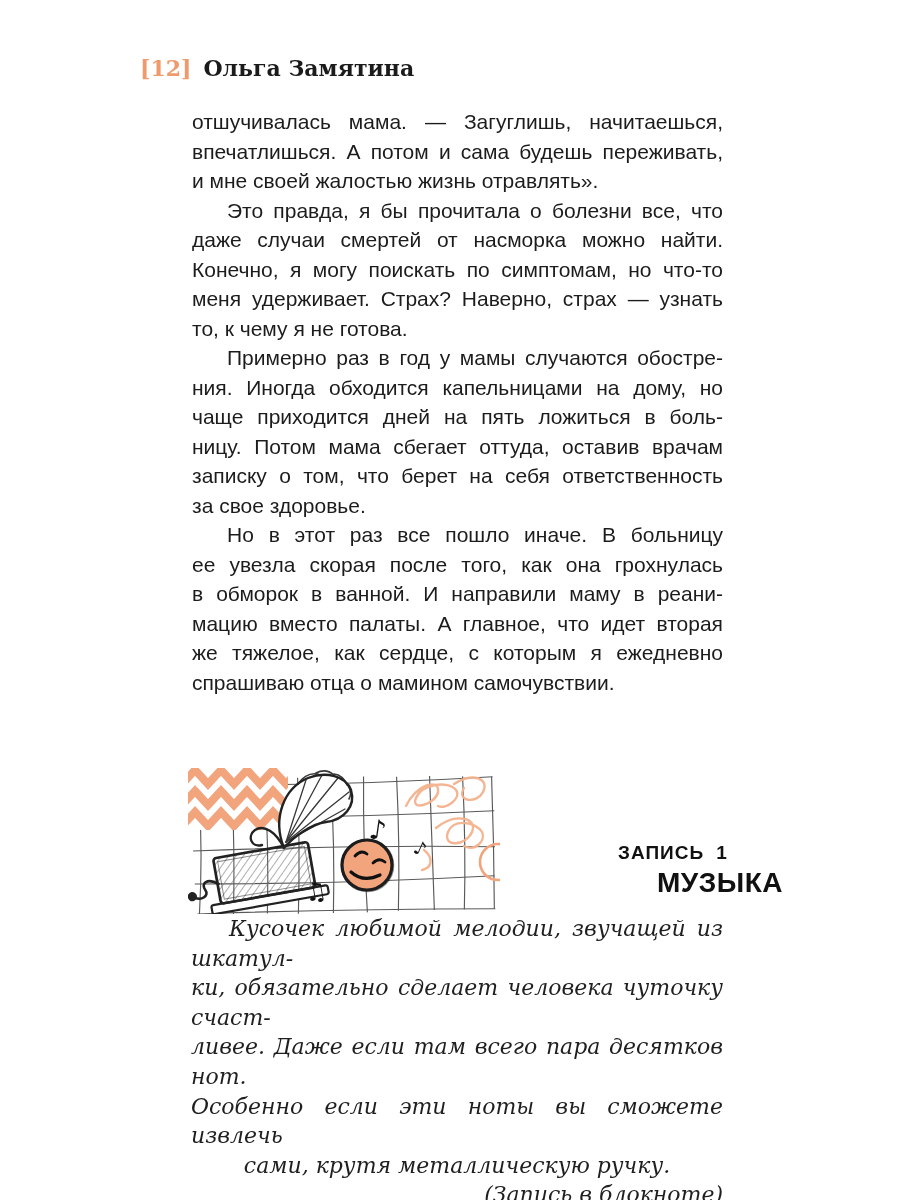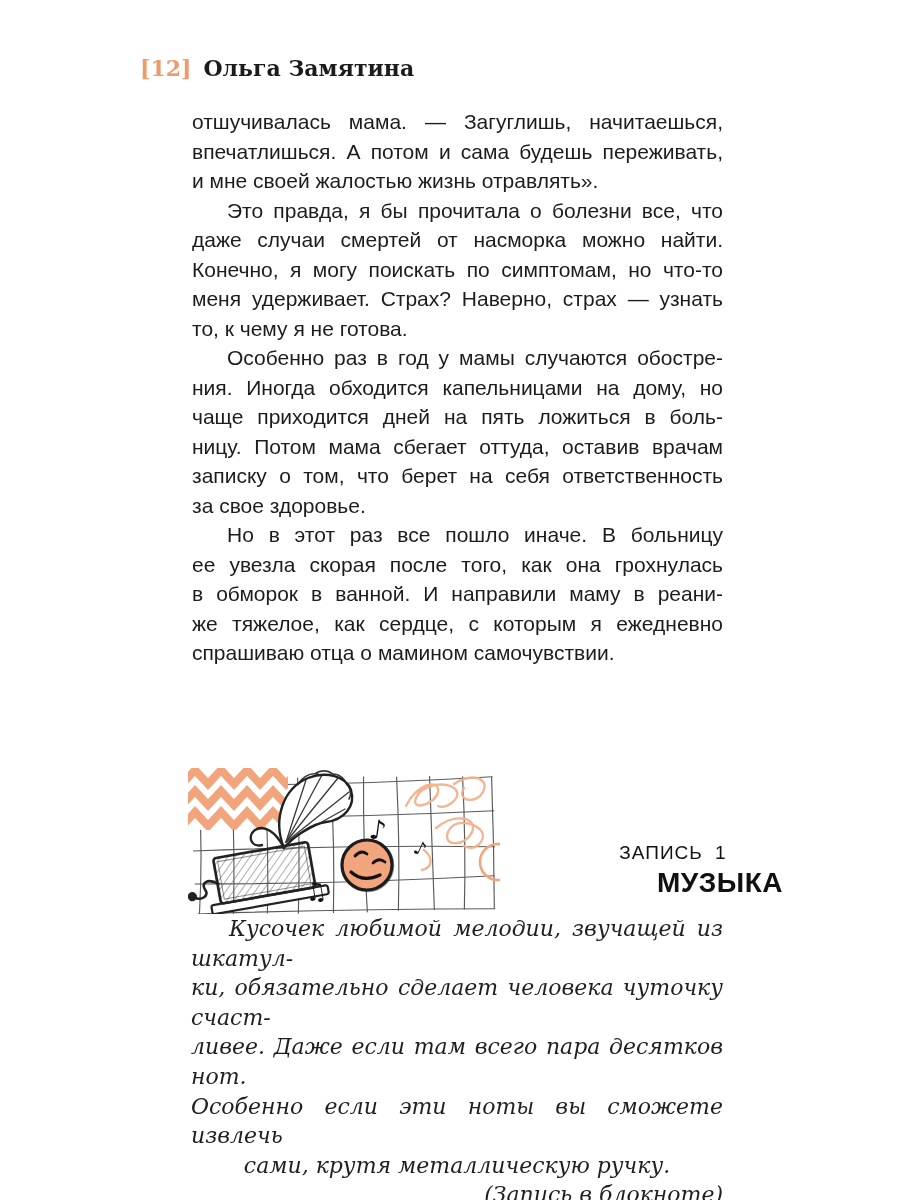--- a/index.html
+++ b/index.html
@@ -17,21 +17,21 @@
         font-size:21px;line-height:29.5px;color:#1c1c1c;}
   .bline{text-align:left;}
   .bline.just{text-align:justify;text-align-last:justify;}
   .bline.ind{text-indent:35px;}
 
   
   .figure{position:absolute;left:188px;top:766px;width:312px;height:148px;}
 
   
   .section-heading{position:absolute;left:563px;top:842px;width:220px;text-align:center;color:#111;}
-  .section-label{font-size:19px;font-weight:normal;letter-spacing:1px;word-spacing:6px;}
+  .section-label{font-size:19px;font-weight:bold;letter-spacing:1px;word-spacing:6px;}
   .section-title{font-size:28px;font-weight:bold;margin-top:3px;letter-spacing:0.5px;text-align:right;}
 
   
   .note{position:absolute;left:191px;top:914px;width:532px;
         font-family:"DejaVu Serif",serif;font-style:italic;
         font-size:22px;line-height:29.6px;color:#1f1f1f;}
   .nline.aj{text-align:justify;text-align-last:justify;}
   .nline.al{text-align:center;}
   .nline.ar{text-align:right;}
   .nline.ind{text-indent:38px;}
@@ -47,29 +47,30 @@
 
   <div class="body">
       <div class="bline just">отшучивалась мама. — Загуглишь, начитаешься,</div>
       <div class="bline just">впечатлишься. А потом и сама будешь переживать,</div>
       <div class="bline">и мне своей жалостью жизнь отравлять».</div>
       <div class="bline just ind">Это правда, я бы прочитала о болезни все, что</div>
       <div class="bline just">даже случаи смертей от насморка можно найти.</div>
       <div class="bline just">Конечно, я могу поискать по симптомам, но что-то</div>
       <div class="bline just">меня удерживает. Страх? Наверно, страх — узнать</div>
       <div class="bline">то, к чему я не готова.</div>
-      <div class="bline just ind">Особенно раз в год у мамы случаются обостре-</div>
+      <div class="bline just ind">Примерно раз в год у мамы случаются обостре-</div>
       <div class="bline just">ния. Иногда обходится капельницами на дому, но</div>
       <div class="bline just">чаще приходится дней на пять ложиться в боль-</div>
       <div class="bline just">ницу. Потом мама сбегает оттуда, оставив врачам</div>
       <div class="bline just">записку о том, что берет на себя ответственность</div>
       <div class="bline">за свое здоровье.</div>
       <div class="bline just ind">Но в этот раз все пошло иначе. В больницу</div>
       <div class="bline just">ее увезла скорая после того, как она грохнулась</div>
       <div class="bline just">в обморок в ванной. И направили маму в реани-</div>
+      <div class="bline just">мацию вместо палаты. А главное, что идет вторая</div>
       <div class="bline just">же тяжелое, как сердце, с которым я ежедневно</div>
       <div class="bline">спрашиваю отца о мамином самочувствии.</div>
     </div>
 
   <div class="figure">
     <svg width="312" height="148" viewBox="0 0 312 148" xmlns="http://www.w3.org/2000/svg">
       <defs>
         <pattern id="hatch" width="6" height="6" patternUnits="userSpaceOnUse" patternTransform="rotate(45)">
           <line x1="0" y1="0" x2="0" y2="6" stroke="#6a6a6a" stroke-width="1.1"></line>
         </pattern>

